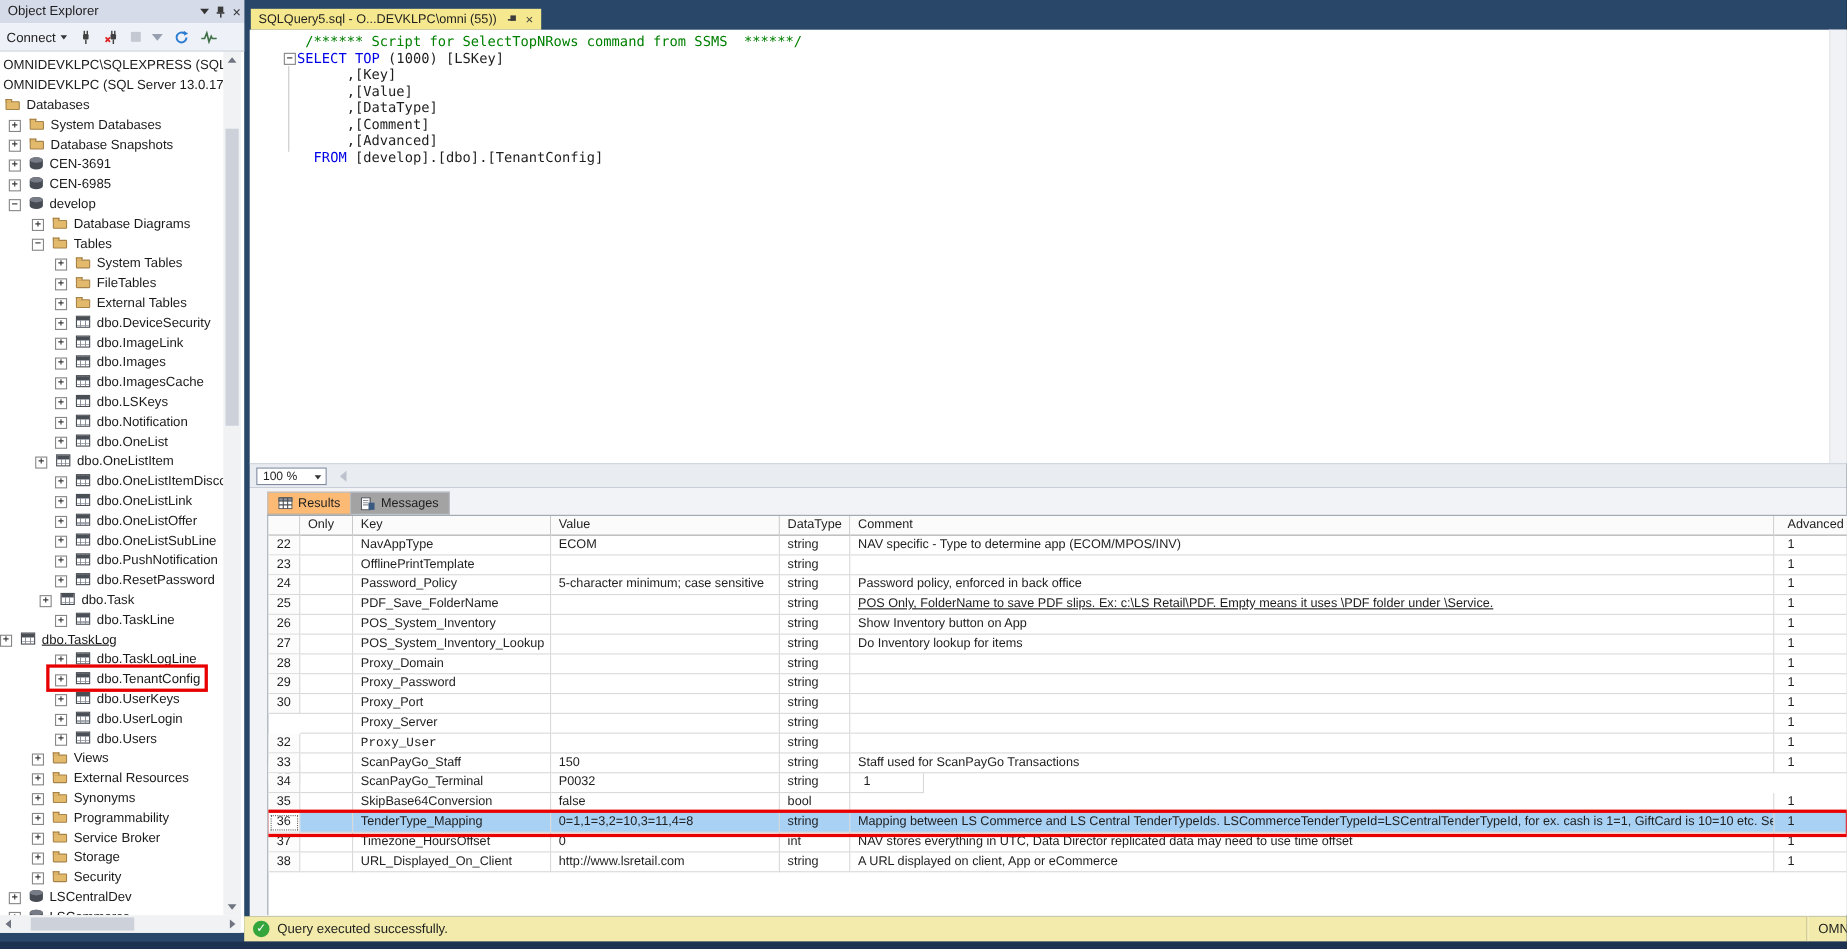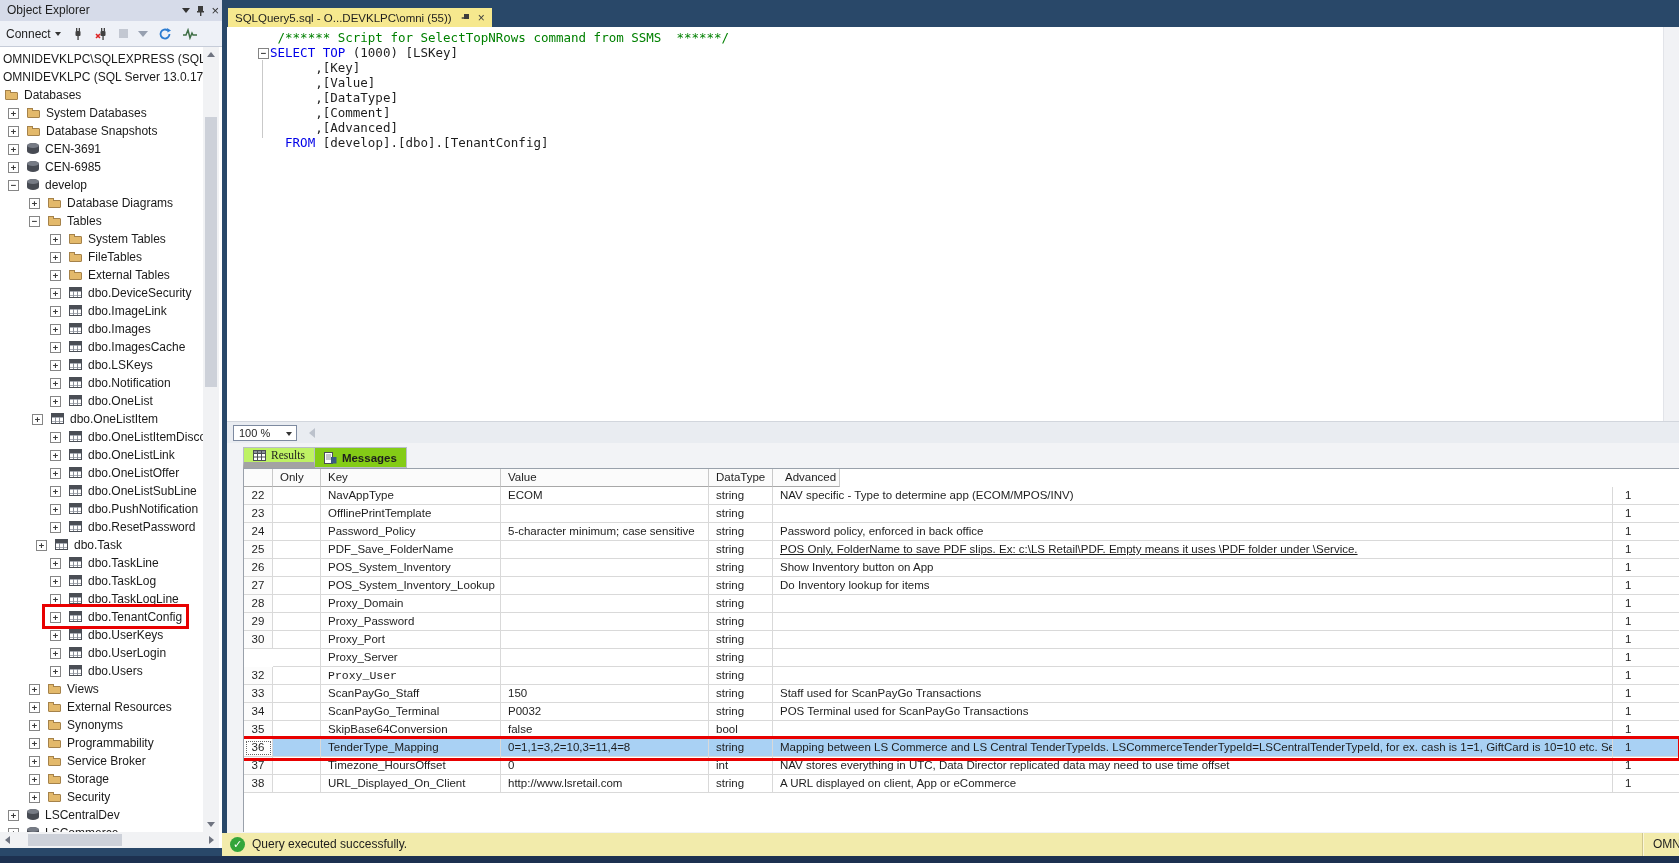--- a/index.html
+++ b/index.html
@@ -62,22 +62,22 @@
   .zoom-combo{position:absolute;left:6px;top:3px;width:64px;height:16px;background:#fff;border:1px solid #7d8aa0;
               font-size:11px;line-height:15px;color:#1e1e1e;padding-left:5px;box-sizing:border-box;}
   .zoom-combo .dd-arrow{position:absolute;right:4px;top:6px;}
   .zoom-split{position:absolute;left:82px;top:6px;width:0;height:0;border-top:5px solid transparent;
               border-bottom:5px solid transparent;border-right:6px solid #bcc2cc;}
   
   .results{position:absolute;left:227px;top:443px;width:1452px;height:390px;background:#f2f3f6;}
   .rtabs{position:absolute;left:16px;top:4px;height:21px;display:flex;}
   .rtab{height:21px;display:flex;align-items:center;gap:5px;font-size:11.5px;color:#1e1e1e;
         padding:0 9px;border:1px solid #b9bdc7;box-sizing:border-box;}
-  .rtab.active{background:#bef264;border-bottom:6px solid #a3a3a3;font-family:Liberation Serif, serif;}
-  .rtab.inactive{background:#84cc16;border-left:none;font-weight:bold;}
+  .rtab.active{background:#fdba74;border-bottom:1px solid #a3a3a3;}
+  .rtab.inactive{background:#a3a3a3;border-left:none;}
   .grid{position:absolute;left:16px;top:25px;width:1436px;height:364px;background:#fff;
         border-top:1px solid #9aa1ab;border-left:1px solid #9aa1ab;box-sizing:border-box;overflow:hidden;}
   .ghead,.grow{display:flex;height:18px;position:relative;}
   .gcell{flex:none;height:18px;line-height:17px;font-size:11.5px;color:#1e1e1e;box-sizing:border-box;
          border-right:1px solid #d9d9d9;border-bottom:1px solid #d9d9d9;overflow:hidden;white-space:nowrap;padding-left:7px;}
   .ghead .gcell{background:#fbfbfb;border-right:1px solid #c9c9c9;border-bottom:1px solid #a8a8a8;}
   .gnum{padding-left:0;text-align:center;background:#fcfcfc;}
   .grow.sel .gcell{background:#a9d1f4;}
   .grow.sel .gnum{background:#fff;outline:1px dotted #666;outline-offset:-3px;}
   .grid-frame{left:-3px;top:-3px;width:1434px;height:19px;}
@@ -175,21 +175,21 @@
         <div class="trow" style="padding-left: 50px;"><span class="texp">+</span><span class="tico tbl"></span><span class="tlabel">dbo.OneList</span></div>
         <div class="trow" style="padding-left: 32px;"><span class="texp">+</span><span class="tico tbl"></span><span class="tlabel">dbo.OneListItem</span></div>
         <div class="trow" style="padding-left: 50px;"><span class="texp">+</span><span class="tico tbl"></span><span class="tlabel">dbo.OneListItemDiscount</span></div>
         <div class="trow" style="padding-left: 50px;"><span class="texp">+</span><span class="tico tbl"></span><span class="tlabel">dbo.OneListLink</span></div>
         <div class="trow" style="padding-left: 50px;"><span class="texp">+</span><span class="tico tbl"></span><span class="tlabel">dbo.OneListOffer</span></div>
         <div class="trow" style="padding-left: 50px;"><span class="texp">+</span><span class="tico tbl"></span><span class="tlabel">dbo.OneListSubLine</span></div>
         <div class="trow" style="padding-left: 50px;"><span class="texp">+</span><span class="tico tbl"></span><span class="tlabel">dbo.PushNotification</span></div>
         <div class="trow" style="padding-left: 50px;"><span class="texp">+</span><span class="tico tbl"></span><span class="tlabel">dbo.ResetPassword</span></div>
         <div class="trow" style="padding-left: 36px;"><span class="texp">+</span><span class="tico tbl"></span><span class="tlabel">dbo.Task</span></div>
         <div class="trow" style="padding-left: 50px;"><span class="texp">+</span><span class="tico tbl"></span><span class="tlabel">dbo.TaskLine</span></div>
-        <div class="trow" style="padding-left: 50px;"><span class="texp">+</span><span class="tico tbl"></span><span class="tlabel">dbo.TaskLog</span></div>
+        <div class="trow" style=" text-decoration: underline;"><span class="texp">+</span><span class="tico tbl"></span><span class="tlabel">dbo.TaskLog</span></div>
         <div class="trow" style="padding-left: 50px;"><span class="texp">+</span><span class="tico tbl"></span><span class="tlabel">dbo.TaskLogLine</span></div>
         <div class="trow" style="padding-left: 50px;"><span class="texp">+</span><span class="tico tbl"></span><span class="tlabel">dbo.TenantConfig</span><div class="red-frame tree-frame"></div></div>
         <div class="trow" style="padding-left: 50px;"><span class="texp">+</span><span class="tico tbl"></span><span class="tlabel">dbo.UserKeys</span></div>
         <div class="trow" style="padding-left: 50px;"><span class="texp">+</span><span class="tico tbl"></span><span class="tlabel">dbo.UserLogin</span></div>
         <div class="trow" style="padding-left: 50px;"><span class="texp">+</span><span class="tico tbl"></span><span class="tlabel">dbo.Users</span></div>
         <div class="trow" style="padding-left: 29px;"><span class="texp">+</span><span class="tico folder"></span><span class="tlabel">Views</span></div>
         <div class="trow" style="padding-left: 29px;"><span class="texp">+</span><span class="tico folder"></span><span class="tlabel">External Resources</span></div>
         <div class="trow" style="padding-left: 29px;"><span class="texp">+</span><span class="tico folder"></span><span class="tlabel">Synonyms</span></div>
         <div class="trow" style="padding-left: 29px;"><span class="texp">+</span><span class="tico folder"></span><span class="tlabel">Programmability</span></div>
         <div class="trow" style="padding-left: 29px;"><span class="texp">+</span><span class="tico folder"></span><span class="tlabel">Service Broker</span></div>
@@ -263,20 +263,21 @@
         <span>Messages</span>
       </div>
     </div>
     <div class="grid" id="grid">
         <div class="ghead">
           <div class="gcell gnum" style="width: 29px;"></div>
           <div class="gcell" style="width: 48px; padding-left: 7px;">Only</div>
           <div class="gcell" style="width: 180px; padding-left: 7px;">Key</div>
           <div class="gcell" style="width: 208px; padding-left: 7px;">Value</div>
           <div class="gcell" style="width: 64px; padding-left: 7px;">DataType</div>
+          <div class="gcell" style="width: 840px; padding-left: 7px;">Comment</div>
           <div class="gcell" style="width: 67px; padding-left: 12px;">Advanced</div>
         </div>
         <div class="grow">
           <div class="gcell gnum" style="width: 29px;">22</div>
           <div class="gcell" style="width: 48px; padding-left: 7px;"></div>
           <div class="gcell" style="width: 180px; padding-left: 7px;">NavAppType</div>
           <div class="gcell" style="width: 208px; padding-left: 7px;">ECOM</div>
           <div class="gcell" style="width: 64px; padding-left: 7px;">string</div>
           <div class="gcell" style="width: 840px; padding-left: 7px;">NAV specific - Type to determine app (ECOM/MPOS/INV)</div>
           <div class="gcell" style="width: 67px; padding-left: 12px;">1</div>
@@ -379,21 +380,20 @@
           <div class="gcell" style="width: 64px; padding-left: 7px;">string</div>
           <div class="gcell" style="width: 840px; padding-left: 7px;">Staff used for ScanPayGo Transactions</div>
           <div class="gcell" style="width: 67px; padding-left: 12px;">1</div>
         </div>
         <div class="grow">
           <div class="gcell gnum" style="width: 29px;">34</div>
           <div class="gcell" style="width: 48px; padding-left: 7px;"></div>
           <div class="gcell" style="width: 180px; padding-left: 7px;">ScanPayGo_Terminal</div>
           <div class="gcell" style="width: 208px; padding-left: 7px;">P0032</div>
           <div class="gcell" style="width: 64px; padding-left: 7px;">string</div>
-          <div class="gcell" style="width: 840px; padding-left: 7px;">POS Terminal used for ScanPayGo Transactions</div>
           <div class="gcell" style="width: 67px; padding-left: 12px;">1</div>
         </div>
         <div class="grow">
           <div class="gcell gnum" style="width: 29px;">35</div>
           <div class="gcell" style="width: 48px; padding-left: 7px;"></div>
           <div class="gcell" style="width: 180px; padding-left: 7px;">SkipBase64Conversion</div>
           <div class="gcell" style="width: 208px; padding-left: 7px;">false</div>
           <div class="gcell" style="width: 64px; padding-left: 7px;">bool</div>
           <div class="gcell" style="width: 840px; padding-left: 7px;"></div>
           <div class="gcell" style="width: 67px; padding-left: 12px;">1</div>

